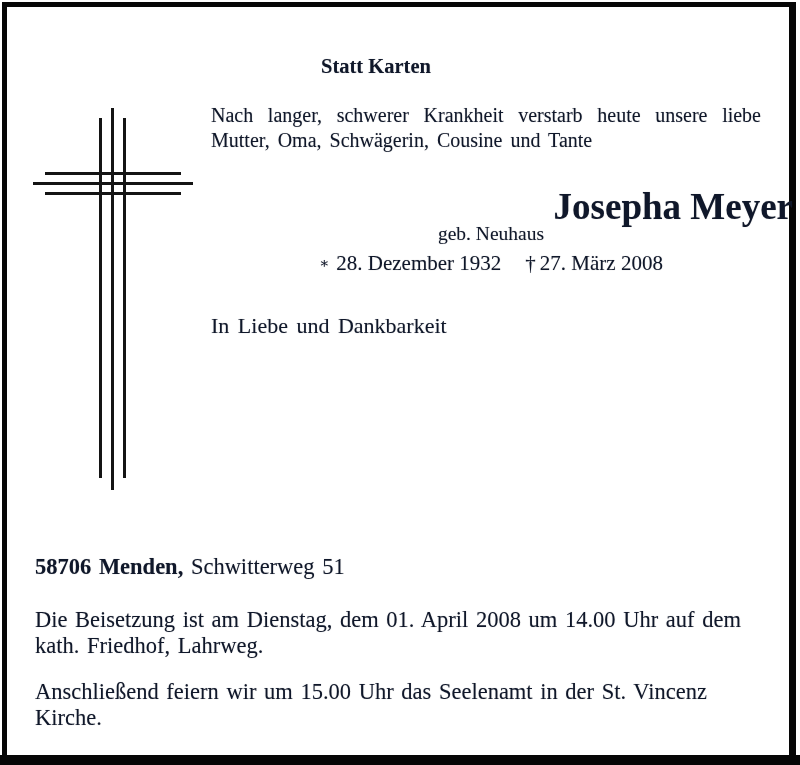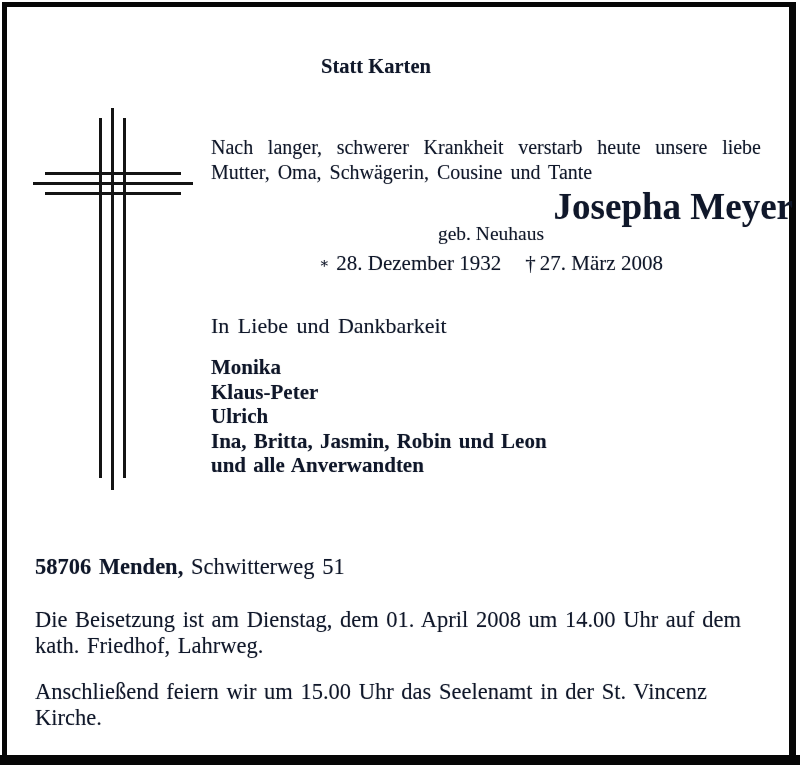--- a/index.html
+++ b/index.html
@@ -21,21 +21,21 @@
   .cl{position:absolute;background:#141414;}
   .cl-v-mid{left:111px;top:108px;width:3px;height:382px;}
   .cl-v-left{left:99px;top:118px;width:3px;height:360px;}
   .cl-v-right{left:123px;top:118px;width:3px;height:360px;}
   .cl-h-mid{left:33px;top:182px;width:160px;height:3px;}
   .cl-h-top{left:45px;top:172px;width:136px;height:3px;}
   .cl-h-bot{left:45px;top:192px;width:136px;height:3px;}
   
   .abs{position:absolute;}
   .statt{left:211px;top:53px;width:330px;text-align:center;font-weight:bold;font-size:20.5px;line-height:26px;}
-  .intro{left:211px;top:103px;width:550px;font-size:20px;line-height:24.5px;margin-top:32px;}
+  .intro{left:211px;top:103px;width:550px;font-size:20px;line-height:24.5px;}
   .intro .jline{text-align:justify;text-align-last:justify;}
   .intro .l2{word-spacing:3px;}
   .name{left:217px;top:170px;width:560px;text-align:right;font-weight:bold;font-size:37px;line-height:42px;margin:16px;}
   .geb{left:211px;top:222px;width:560px;text-align:center;font-size:19.5px;line-height:24px;}
   .dates{left:211px;top:250px;width:560px;text-align:center;font-size:21px;line-height:26px;}
   .dates .star{font-size:15px;vertical-align:2px;margin-right:7px;}
   .dates .dagger{margin-left:24px;margin-right:4px;}
   .liebe{left:211px;top:313px;font-size:22px;line-height:26px;word-spacing:3px;}
   .mourners{left:211px;top:355px;font-size:21px;line-height:24.5px;font-weight:bold;word-spacing:2px;}
   .address{left:35px;top:553px;font-size:22.5px;line-height:27px;word-spacing:2px;}
@@ -71,27 +71,20 @@
   <h1 class="abs name ink">Josepha Meyer</h1>
 
   <div class="abs geb ink">geb. Neuhaus</div>
 
   <div class="abs dates ink">
     <span class="star">∗</span><span>28. Dezember 1932</span><span class="dagger">†</span><span>27. März 2008</span>
   </div>
 
   <div class="abs liebe ink">In Liebe und Dankbarkeit</div>
 
-  <div class="abs mourners ink">
-    <div>Monika</div>
-    <div>Klaus-Peter</div>
-    <div>Ulrich</div>
-    <div>Ina, Britta, Jasmin, Robin und Leon</div>
-    <div>und alle Anverwandten</div>
-  </div>
 
   <div class="abs address ink">
     <span class="b">58706 Menden,</span><span> Schwitterweg 51</span>
   </div>
 
   <div class="abs para p1 ink">
     <div>Die Beisetzung ist am Dienstag, dem 01. April 2008 um 14.00 Uhr auf dem</div>
     <div>kath. Friedhof, Lahrweg.</div>
   </div>
 

